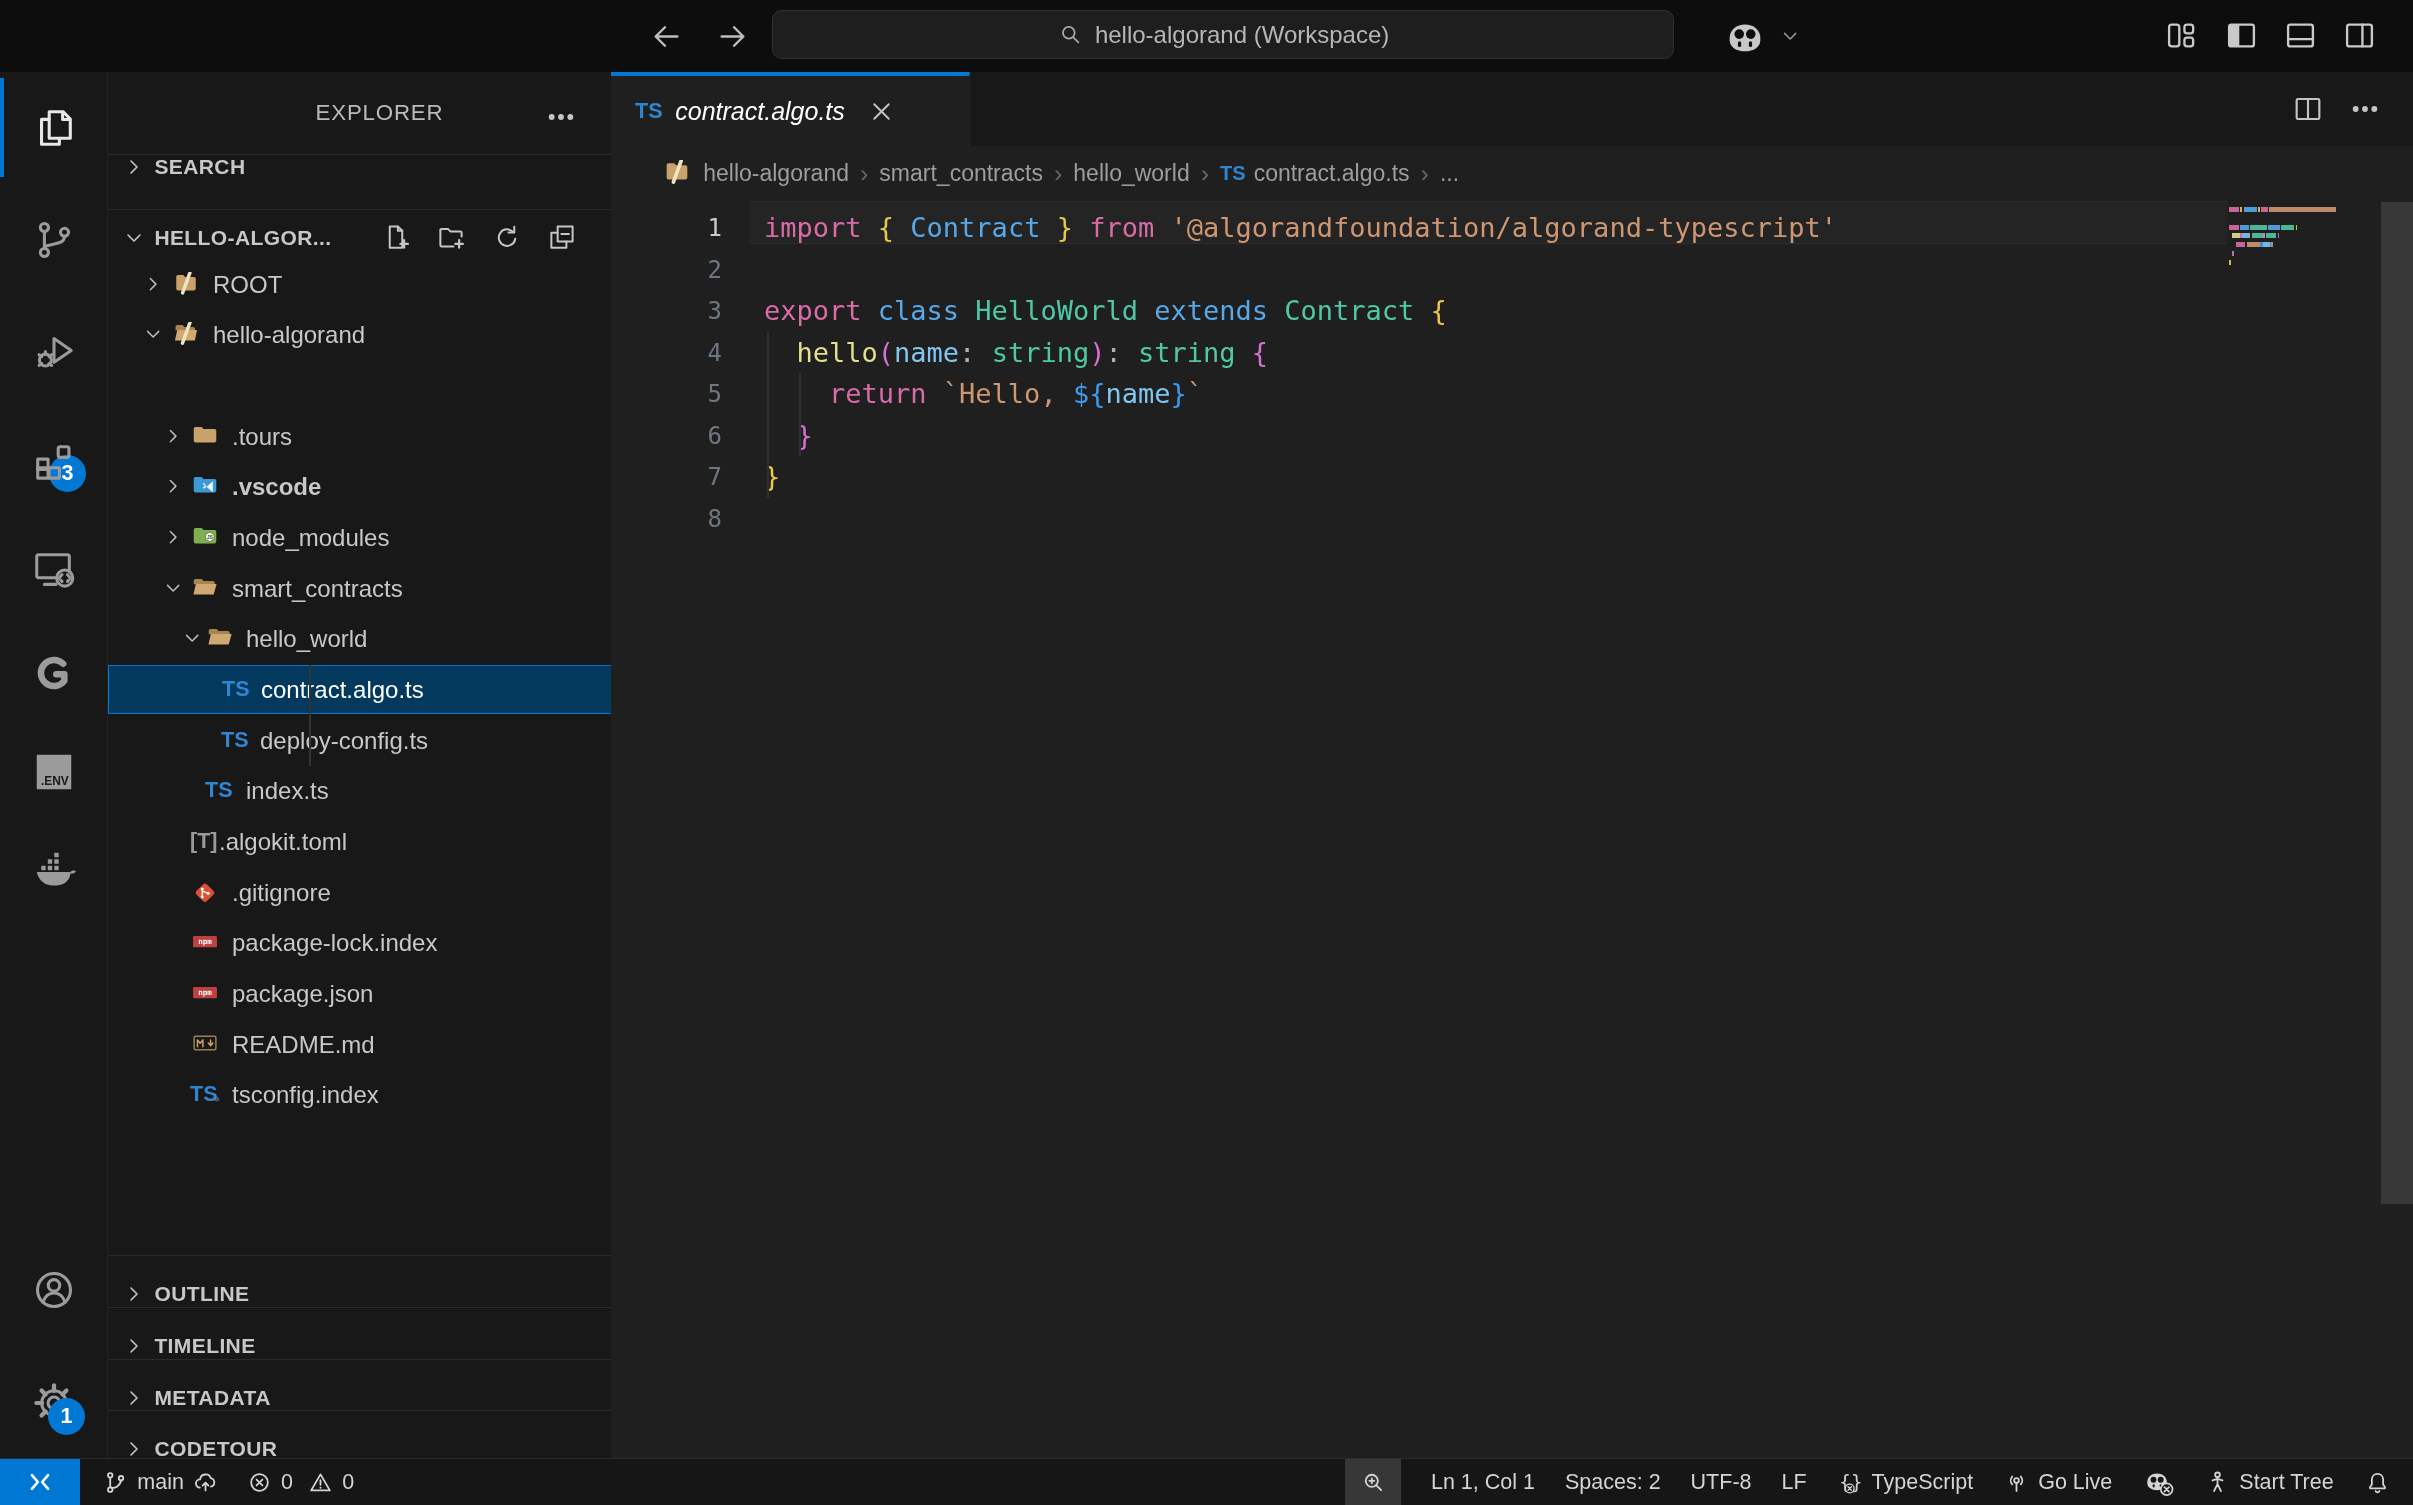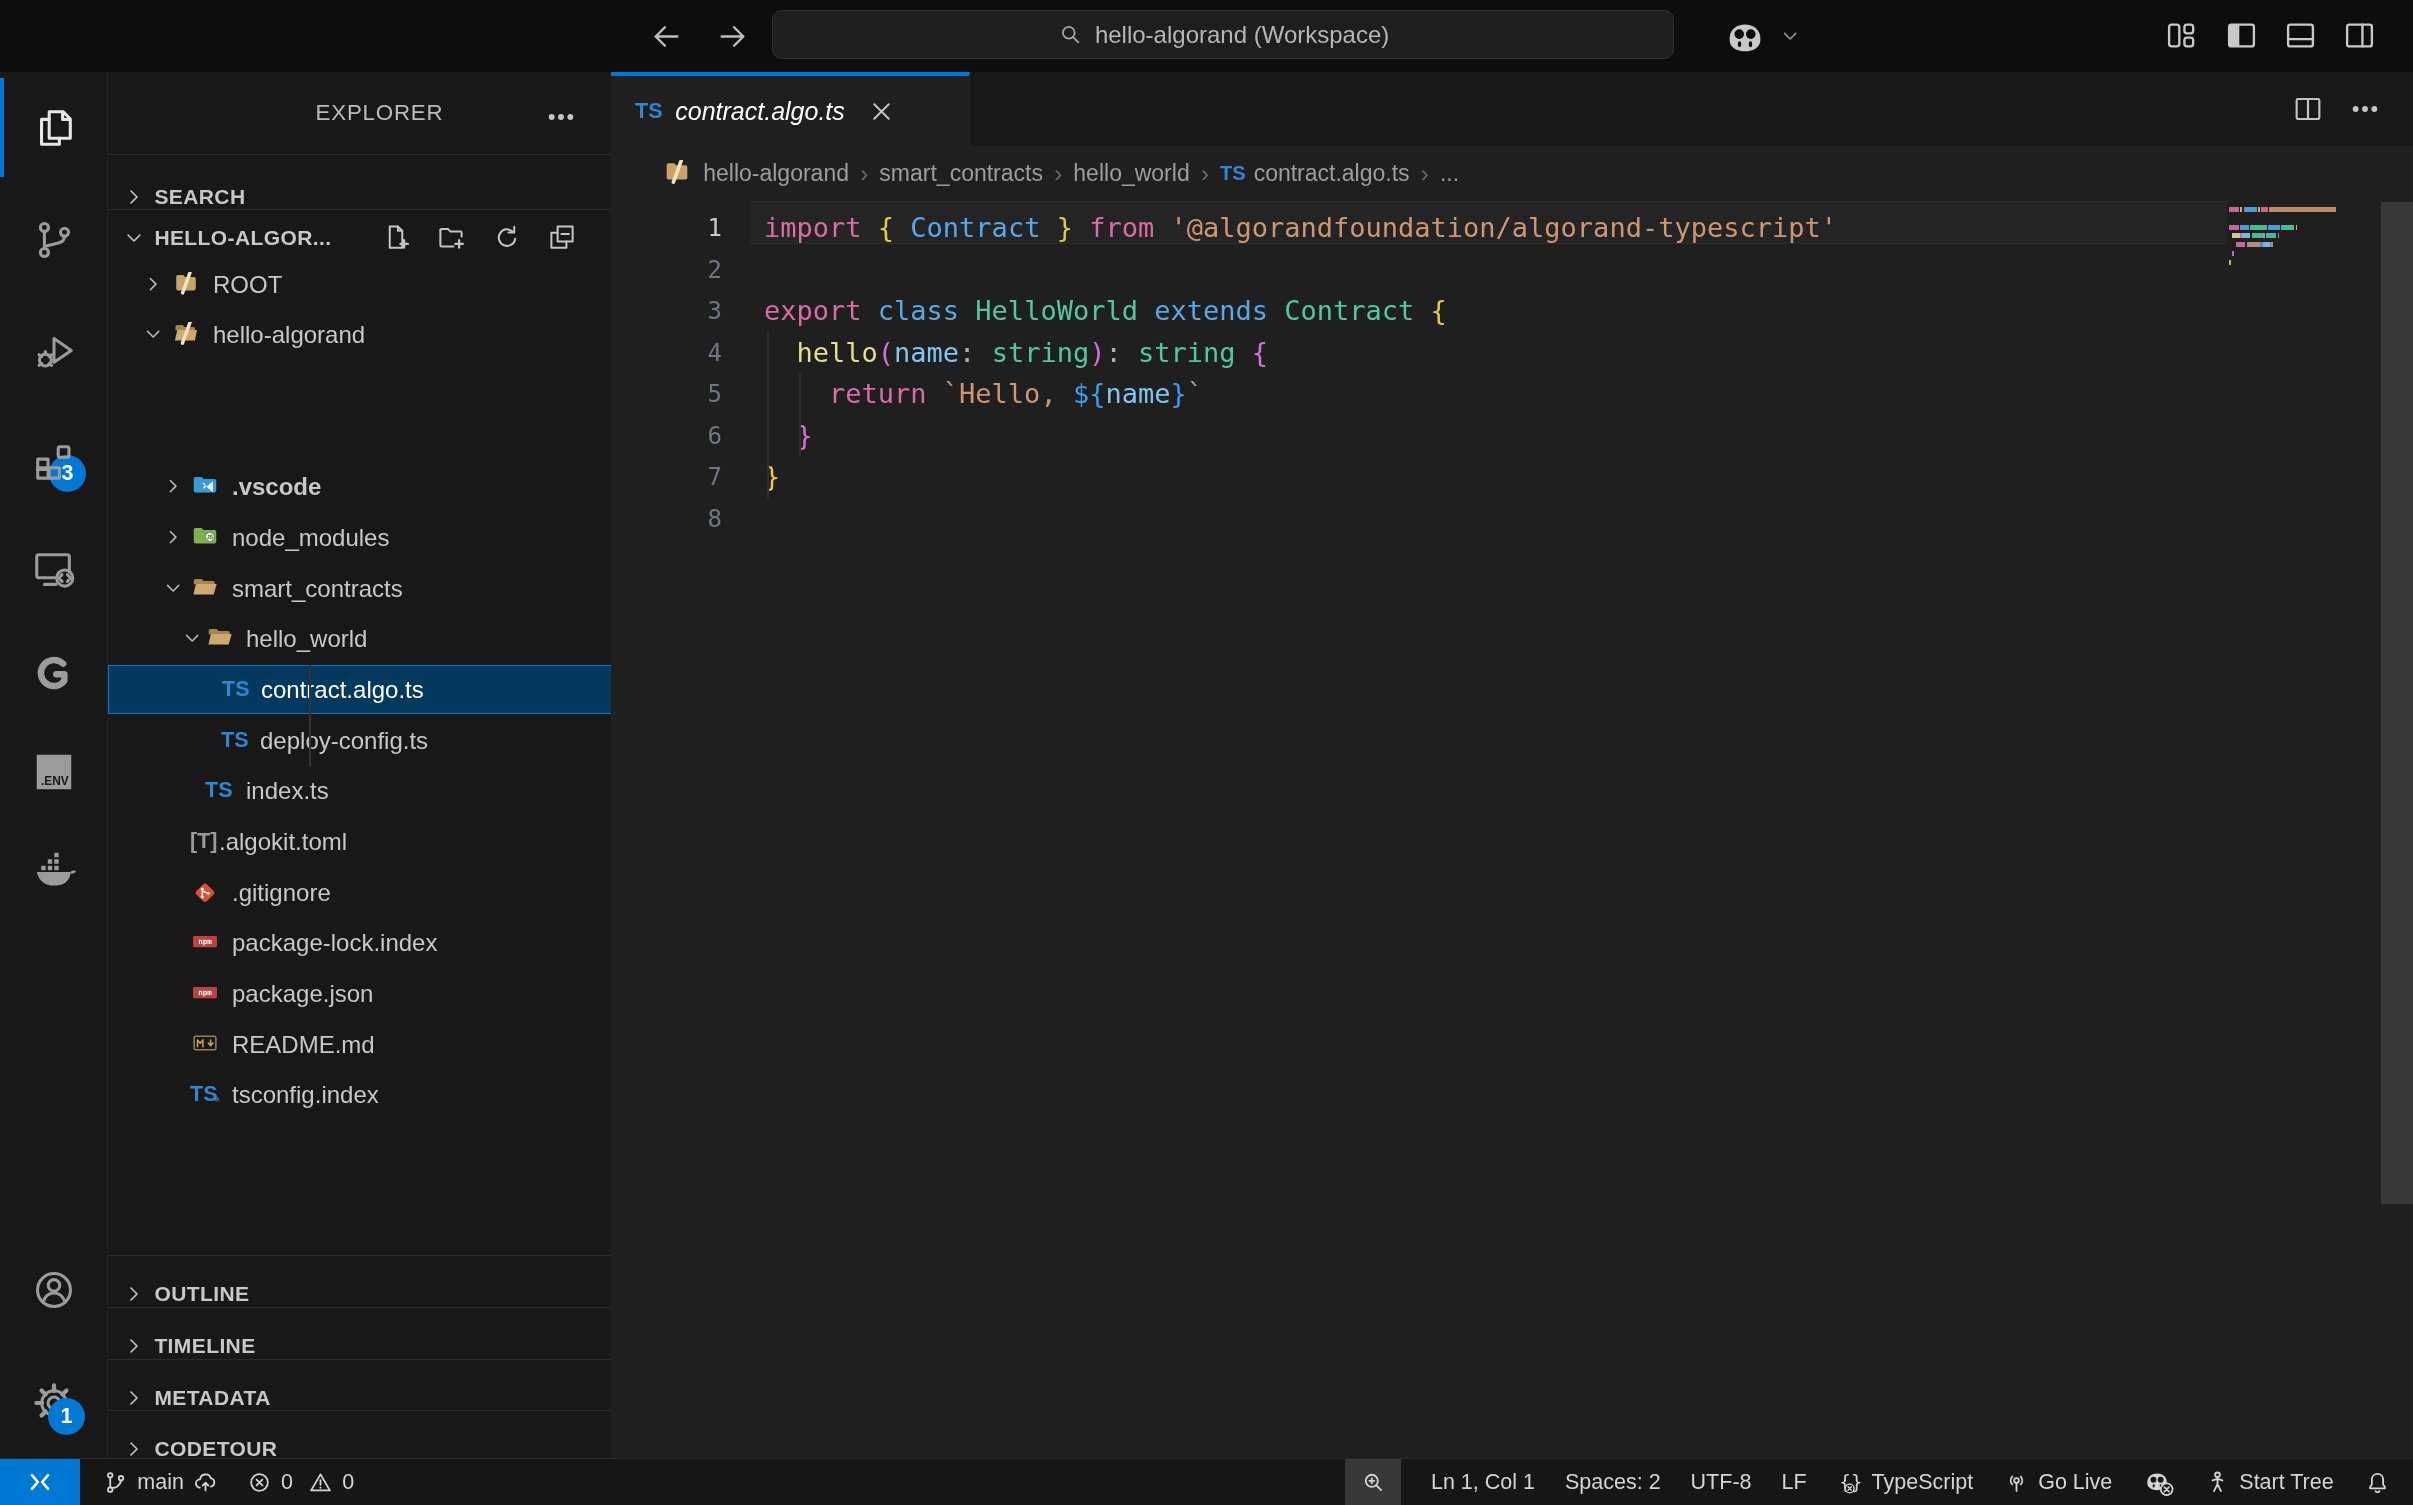--- a/index.html
+++ b/index.html
@@ -32,21 +32,21 @@
   .ab-badge { position:absolute; width:37px; height:37px; border-radius:50%; background:#0078D4;
     color:#fff; font-size:21.5px; font-weight:bold; display:flex; align-items:center; justify-content:center; }
 
   
   #sidebar { position:absolute; left:108px; top:72px; width:504px; height:1386px; background:#181818;
     border-right:0.8px solid #2B2B2B; }
   #explorer-header { position:absolute; left:0; top:0; width:100%; height:82px; display:flex; align-items:center;justify-content:center; }
   #explorer-title { margin-left:40px; font-size:22.3px; letter-spacing:0.8px; color:#BBBBBB; }
   #explorer-more { position:absolute; right:34px; top:29px; width:32px; height:32px; color:#C5C5C5; }
   #search-section { position:absolute; left:0; top:82px; width:100%; height:56px;
-    border-top:1.6px solid #2B2B2B; border-bottom:1.6px solid #2B2B2B; display:flex; align-items:flex-end; }
+    border-top:1.6px solid #2B2B2B; border-bottom:1.6px solid #2B2B2B; display:flex; align-items:flex-start; }
   .sec-chevron { width:24px; height:24px; color:#C5C5C5; margin-left:14.4px; }
   .sec-label { font-size:21px; font-weight:bold; color:#C8C8C8; margin-left:8px; letter-spacing:0.4px; }
   #workspace-header { position:absolute; left:0; top:140px; width:100%; height:51px; display:flex; align-items:center; }
   #ws-label { font-size:21px; font-weight:bold; color:#C8C8C8; margin-left:8px; letter-spacing:0.4px; }
   .ws-tools { position:absolute; top:9.6px; display:flex; gap:25.5px; }
   .ws-tool { width:30px; height:30px; color:#C5C5C5; }
   #tree { position:absolute; left:0; top:0; width:100%; height:100%; }
   .tree-row { position:absolute; left:0; width:504px; height:49px; display:flex; align-items:center; color:#C8C8C8; }
   .tree-row.selected { background:#04395E; border:1.6px solid #0078D4; color:#FFFFFF; }
   .tree-chevron { position:absolute; width:22.3px; height:22.3px; color:#BDBDBD; }
@@ -348,20 +348,33 @@
           </svg>
         </span>
         <span class="tree-icon" style="left:63px">
           <svg viewBox="0 0 34 34" width="100%" height="100%" fill="none" stroke="currentColor" stroke-width="1.6" stroke-linecap="round" stroke-linejoin="round">
             <path d="M3 6.5C3 5.1 4 4 5.4 4h7.2l2.3 2.6h11.7c1.3 0 2.4 1 2.4 2.4v2H3z" fill="#A8854F" stroke="none"></path>
             <path d="M5.4 10.5h26.3L28.9 24.5H2.2z" fill="#CFA971" stroke="none"></path>
             <rect x="15.2" y="-2.5" width="4.6" height="34" rx="2.3" transform="rotate(20 17.5 14)" fill="#EFE3C0" stroke="none"></rect>
           </svg>
         </span>
         <span class="tree-label" style="left:105px">hello-algorand</span>
+      </div>
+      <div class="tree-row" style="top: 340px;">
+        <span class="tree-chevron" style="left:54px">
+          <svg viewBox="0 0 24 24" width="100%" height="100%" fill="none" stroke="currentColor" stroke-width="1.6" stroke-linecap="round" stroke-linejoin="round">
+            <path d="M9 6l6 6-6 6"></path>
+          </svg>
+        </span>
+        <span class="tree-icon" style="left:82px">
+          <svg viewBox="0 0 34 34" width="100%" height="100%" fill="none" stroke="currentColor" stroke-width="1.6" stroke-linecap="round" stroke-linejoin="round">
+            <path d="M2 6.5C2 5.1 3 4 4.4 4h8.2l2.3 2.6h14.7c1.3 0 2.4 1 2.4 2.4V22c0 1.4-1.1 2.5-2.4 2.5H4.4C3 24.5 2 23.4 2 22z" fill="#C9A26B" stroke="none"></path>
+          </svg>
+        </span>
+        <span class="tree-label" style="left:124px">.tours</span>
       </div>
       <div class="tree-row" style="top: 390px; font-weight: bold;">
         <span class="tree-chevron" style="left:54px">
           <svg viewBox="0 0 24 24" width="100%" height="100%" fill="none" stroke="currentColor" stroke-width="1.6" stroke-linecap="round" stroke-linejoin="round">
             <path d="M9 6l6 6-6 6"></path>
           </svg>
         </span>
         <span class="tree-icon" style="left:82px">
           <svg viewBox="0 0 34 34" width="100%" height="100%" fill="none" stroke="currentColor" stroke-width="1.6" stroke-linecap="round" stroke-linejoin="round">
             <path d="M2 6.5C2 5.1 3 4 4.4 4h8.2l2.3 2.6h14.7c1.3 0 2.4 1 2.4 2.4V22c0 1.4-1.1 2.5-2.4 2.5H4.4C3 24.5 2 23.4 2 22z" fill="#3C99D8" stroke="none"></path>

